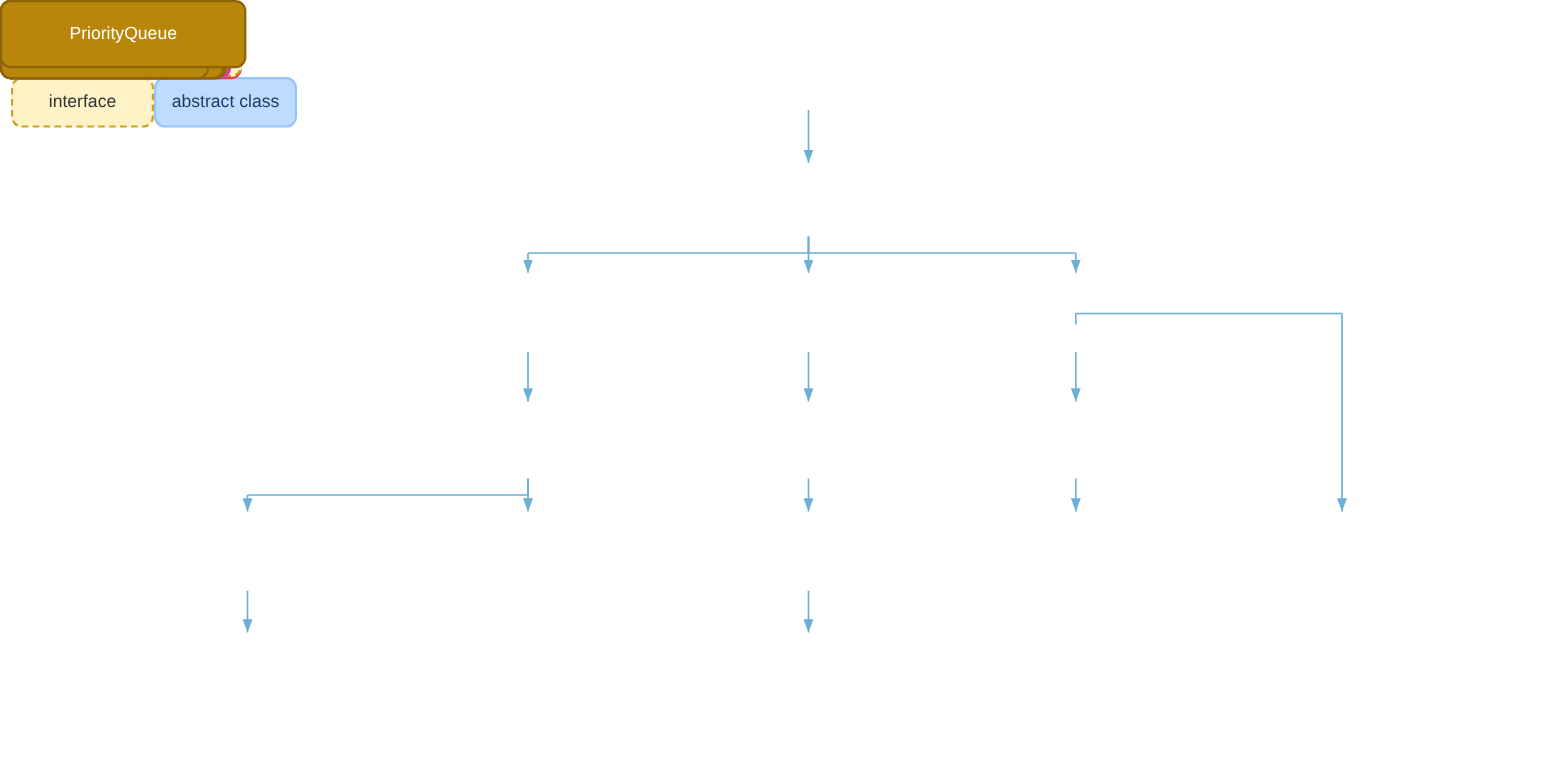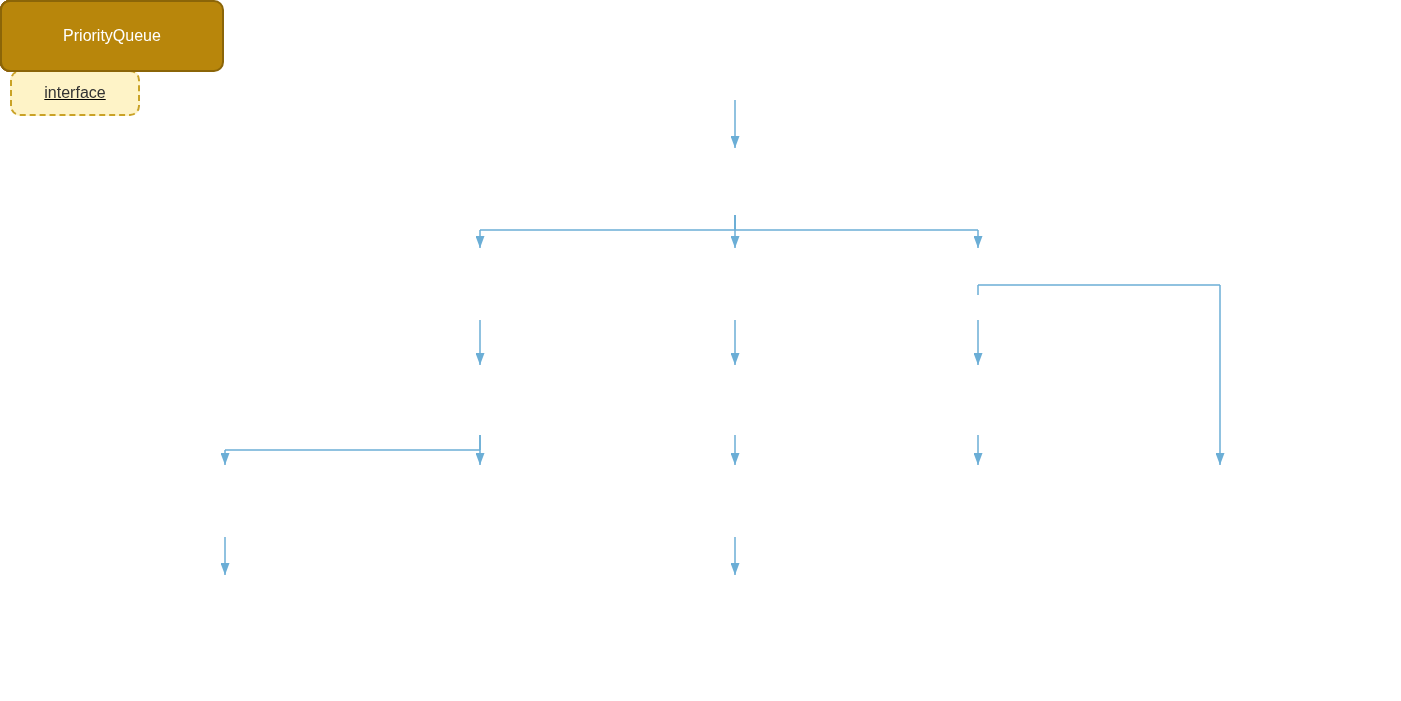--- a/index.html
+++ b/index.html
@@ -18,21 +18,20 @@
       height: 701px;
     }
 
     
     .legend {
       position: absolute;
       top: 70px;
       left: 10px;
       display: flex;
       flex-direction: row;
-      text-decoration: underline;
     }
 
     .legend-item {
       display: flex;
       align-items: center;
       justify-content: center;
       width: 130px;
       height: 46px;
       border-radius: 10px;
       font-size: 16px;
@@ -121,20 +120,23 @@
   </style>
 </head>
 <body>
 
 <div class="diagram-container">
 
   <div class="legend">
     <div class="legend-item legend-interface">
       <span>interface</span>
     </div>
+    <div class="legend-item legend-abstract">
+      <span>abstract class</span>
+    </div>
   </div>
 
   <svg class="arrows">
     <defs>
       <marker id="arrowhead" markerWidth="8" markerHeight="6" refX="8" refY="3" orient="auto">
         <polygon points="0 0, 8 3, 0 6" class="arrow-head" fill="#6baed6"></polygon>
       </marker>
     </defs>
 
     <line x1="735" y1="100" x2="735" y2="148" marker-end="url(#arrowhead)"></line>
@@ -223,17 +225,17 @@
   </div>
 
   <div class="node node-class" style="left:1118; top:465; width:204px; height:72px;">
     <span>HashSet</span>
   </div>
 
   <div class="node node-class" style="left:130; top:575; width:190px; height:72px;">
     <span>Stack</span>
   </div>
 
-  <div class="node node-class" style="left:623; top:575; width:224px; height:72px;align-items:center;">
+  <div class="node node-class" style="left:623; top:575; width:224px; height:62px;align-items:center;">
     <span>PriorityQueue</span>
   </div>
 
 </div>
 
 </body></html>

